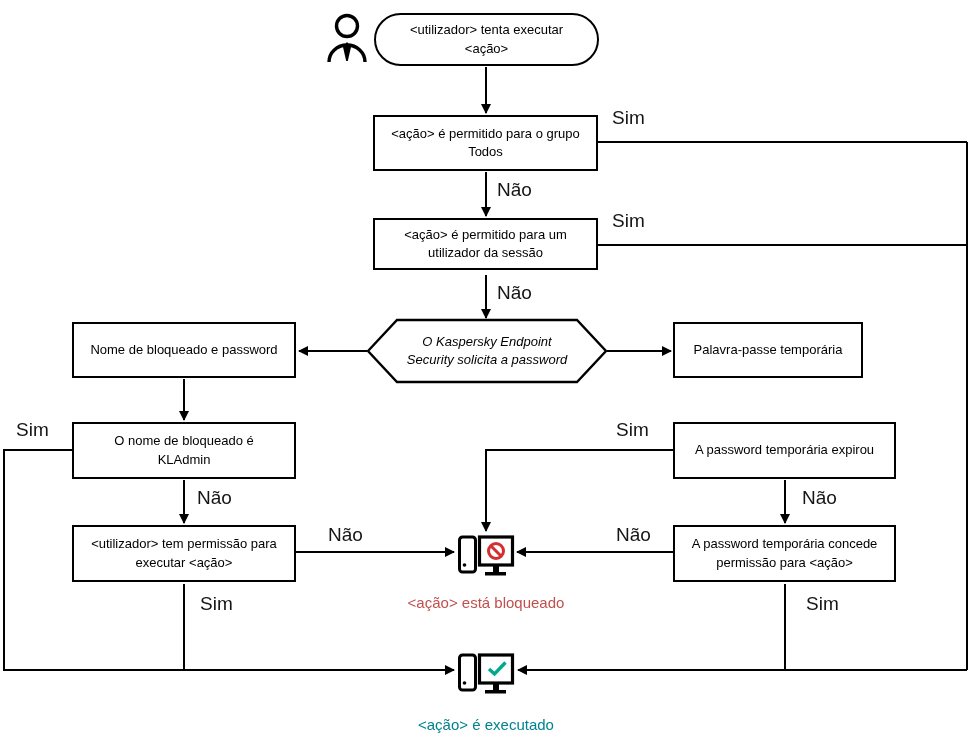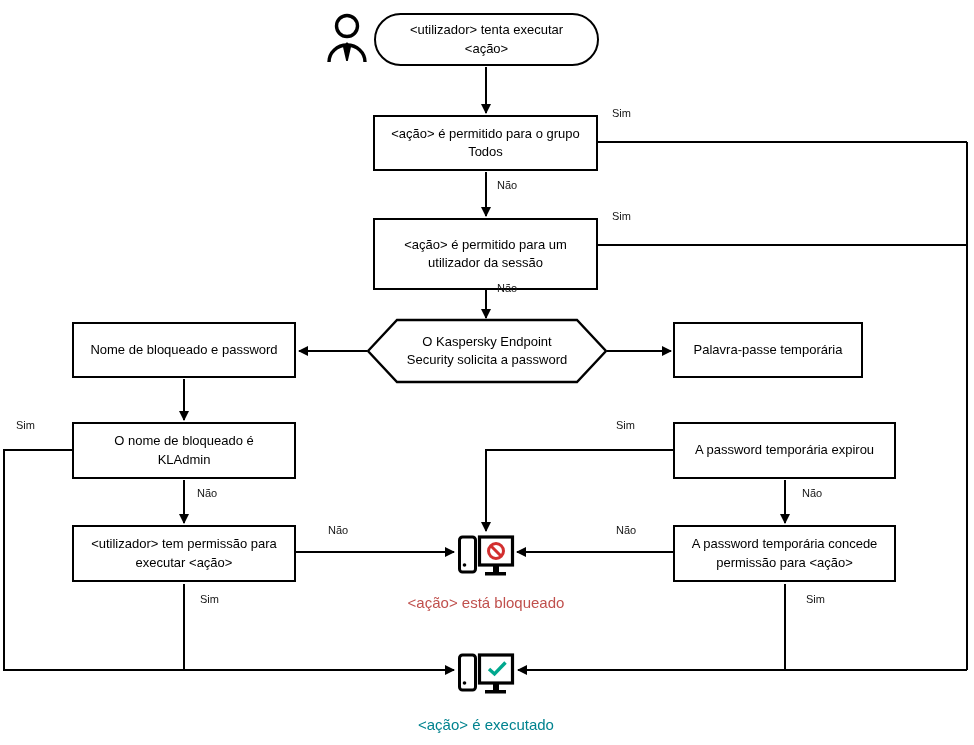--- a/index.html
+++ b/index.html
@@ -7,22 +7,22 @@
     position:relative;width:974px;height:745px;background:#fff;
     font-family:"Liberation Sans",sans-serif;overflow:hidden;
   }
   .layer{position:absolute;left:0;top:0;}
   .node{
     position:absolute;border:2px solid #000;background:#fff;color:#000;
     display:flex;align-items:center;justify-content:center;text-align:center;
     font-size:13px;line-height:1.4;box-sizing:border-box;padding:3px 16px;
   }
   .node.ellipse{border-radius:28px;}
-  .node.hex-text{border:none;background:transparent;padding:16px 8px;}
-  .edge-label{position:absolute;font-size:11px;color:#151515;white-space:nowrap;}
+  .node.hex-text{border:none;background:transparent;padding:16px 8px;font-style:italic;}
+  .edge-label{position:absolute;font-size:19px;color:#151515;white-space:nowrap;}
   .caption{position:absolute;font-size:15px;text-align:center;white-space:nowrap;}
   .caption.blocked{color:#c0504d;}
   .caption.executed{color:#00838f;}
 </style>
 </head>
 <body>
 
 <div class="canvas">
 
   <svg class="layer" width="974" height="745" viewBox="0 0 974 745">
@@ -80,21 +80,21 @@
       <rect x="35" y="30" width="6" height="7" fill="#000"></rect>
       <rect x="27" y="37" width="21" height="3.5" fill="#000"></rect>
       <path d="M31,16 l5.5,5 l11,-11.5" fill="none" stroke-width="3.4" stroke="#00a88e"></path>
     </g>
   </svg>
 
   <div class="node ellipse" style="left:374px;top:13px;width:225px;height:53px;">&lt;utilizador&gt; tenta executar &lt;ação&gt;</div>
 
   <div class="node" style="left:373px;top:115px;width:225px;height:56px;">&lt;ação&gt; é permitido para o grupo Todos</div>
 
-  <div class="node" style="left:373px;top:218px;width:225px;height:72px;padding-left:16px;">&lt;ação&gt; é permitido para um utilizador da sessão</div>
+  <div class="node" style="left:373px;top:218px;width:225px;height:52px;padding-left:16px;">&lt;ação&gt; é permitido para um utilizador da sessão</div>
 
   <div class="node hex-text" style="left:392px;top:322px;width:190px;height:58px;">O Kaspersky Endpoint Security solicita a password</div>
 
   <div class="node" style="left:72px;top:322px;width:224px;height:56px;">Nome de bloqueado e password</div>
 
   <div class="node" style="left:673px;top:322px;width:190px;height:56px;">Palavra-passe temporária</div>
 
   <div class="node" style="left:72px;top:422px;width:224px;height:57px;">O nome de bloqueado é KLAdmin</div>
 
   <div class="node" style="left:673px;top:422px;width:223px;height:57px;">A password temporária expirou</div>

